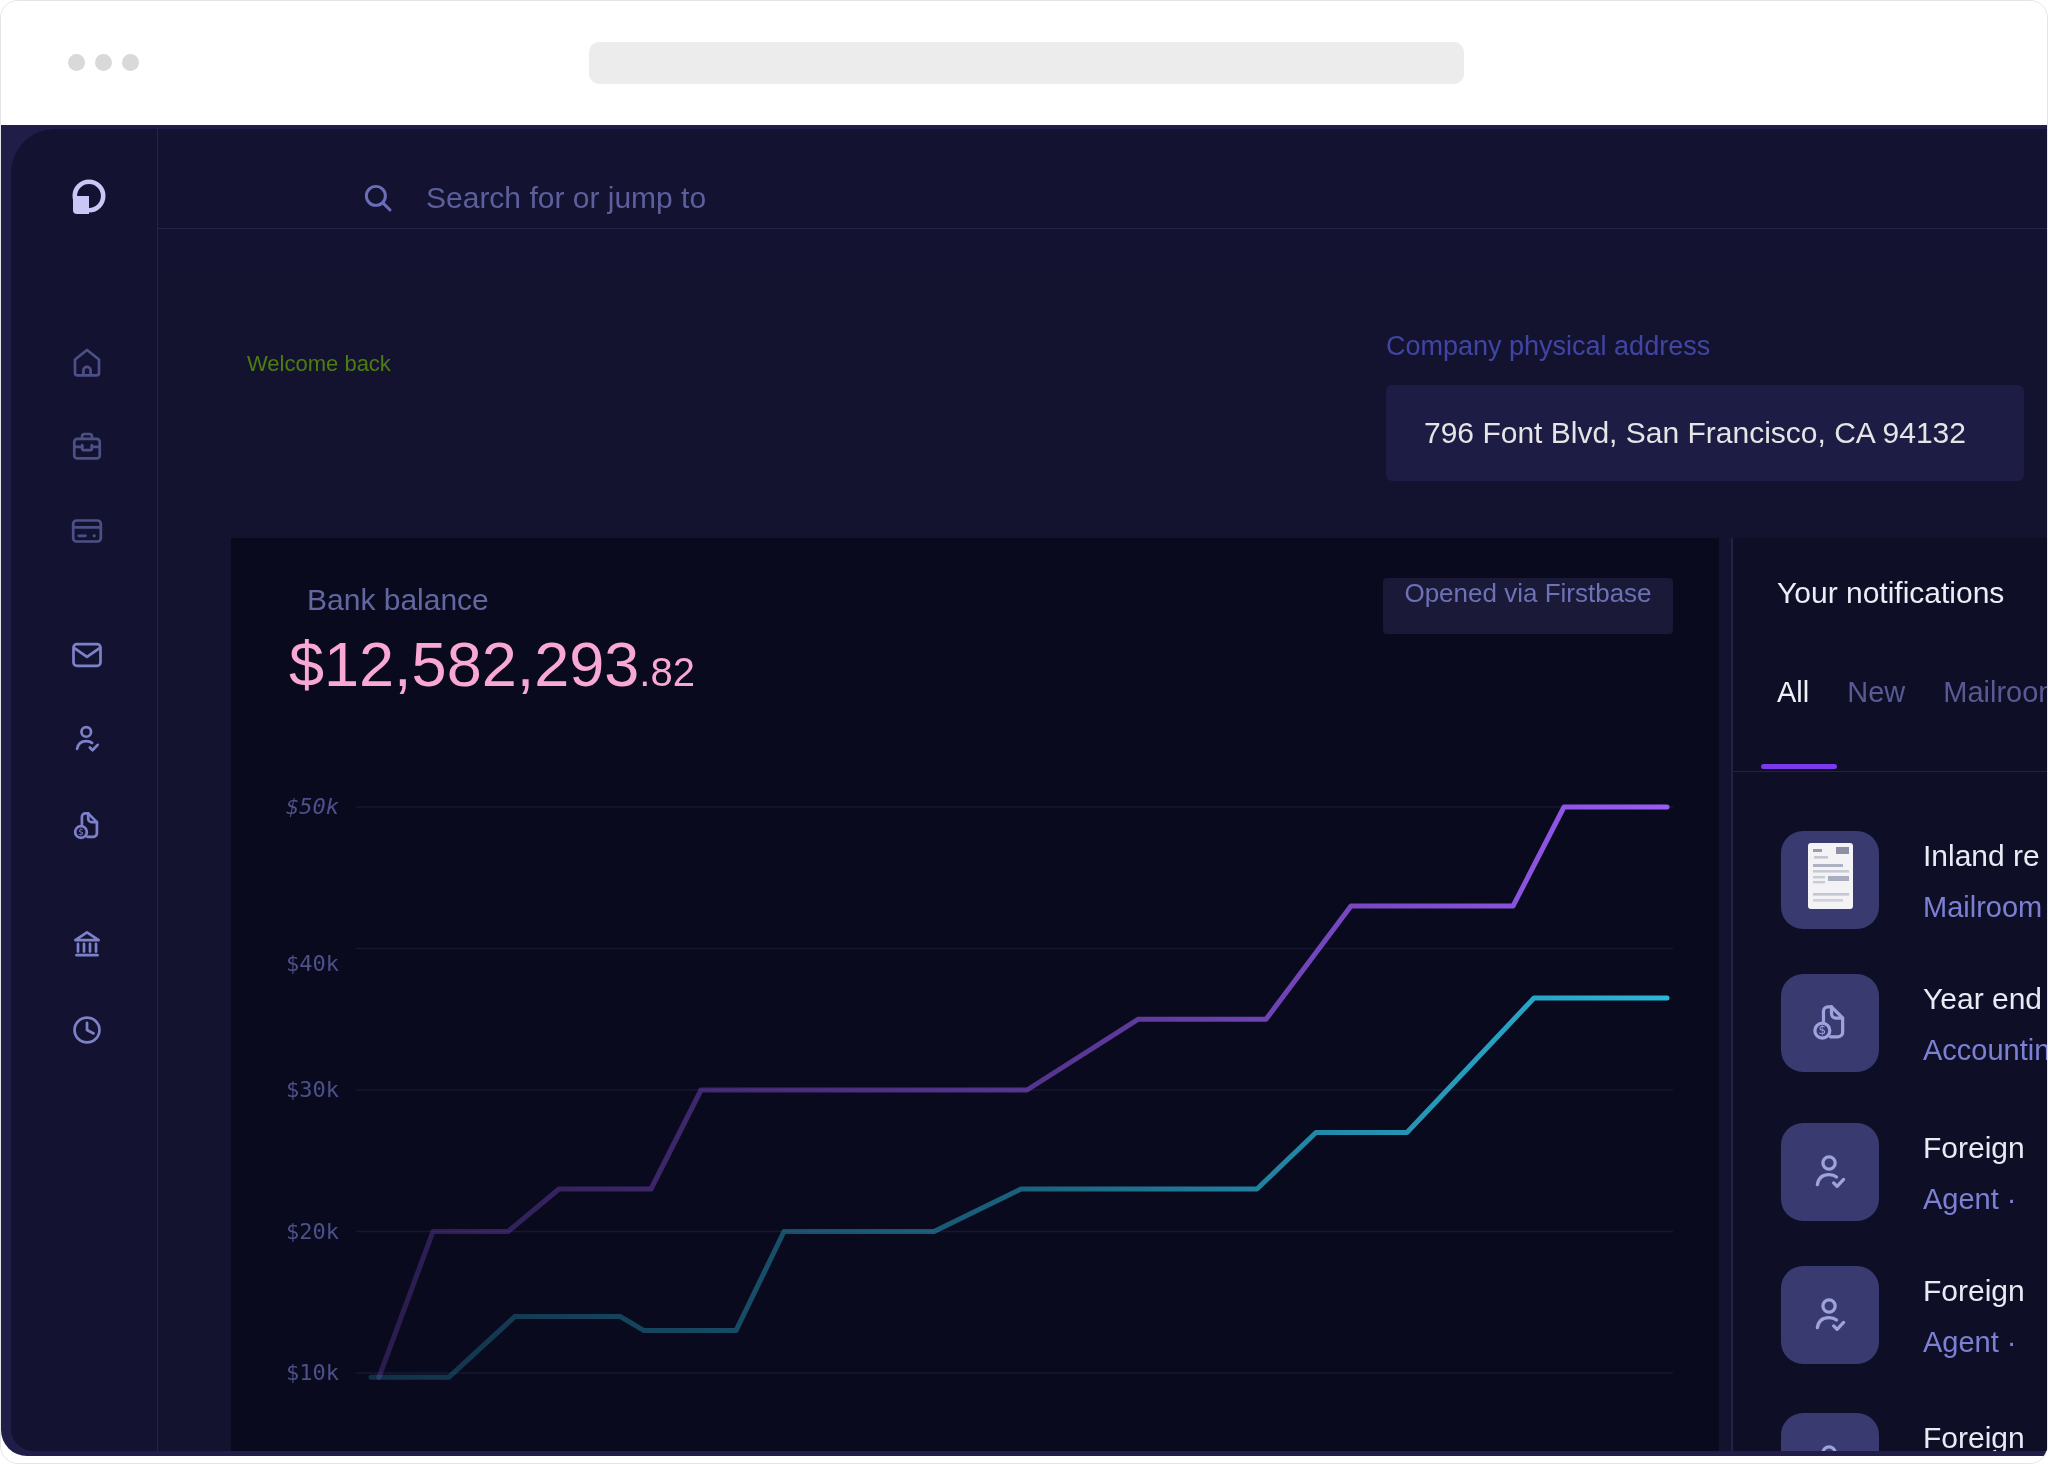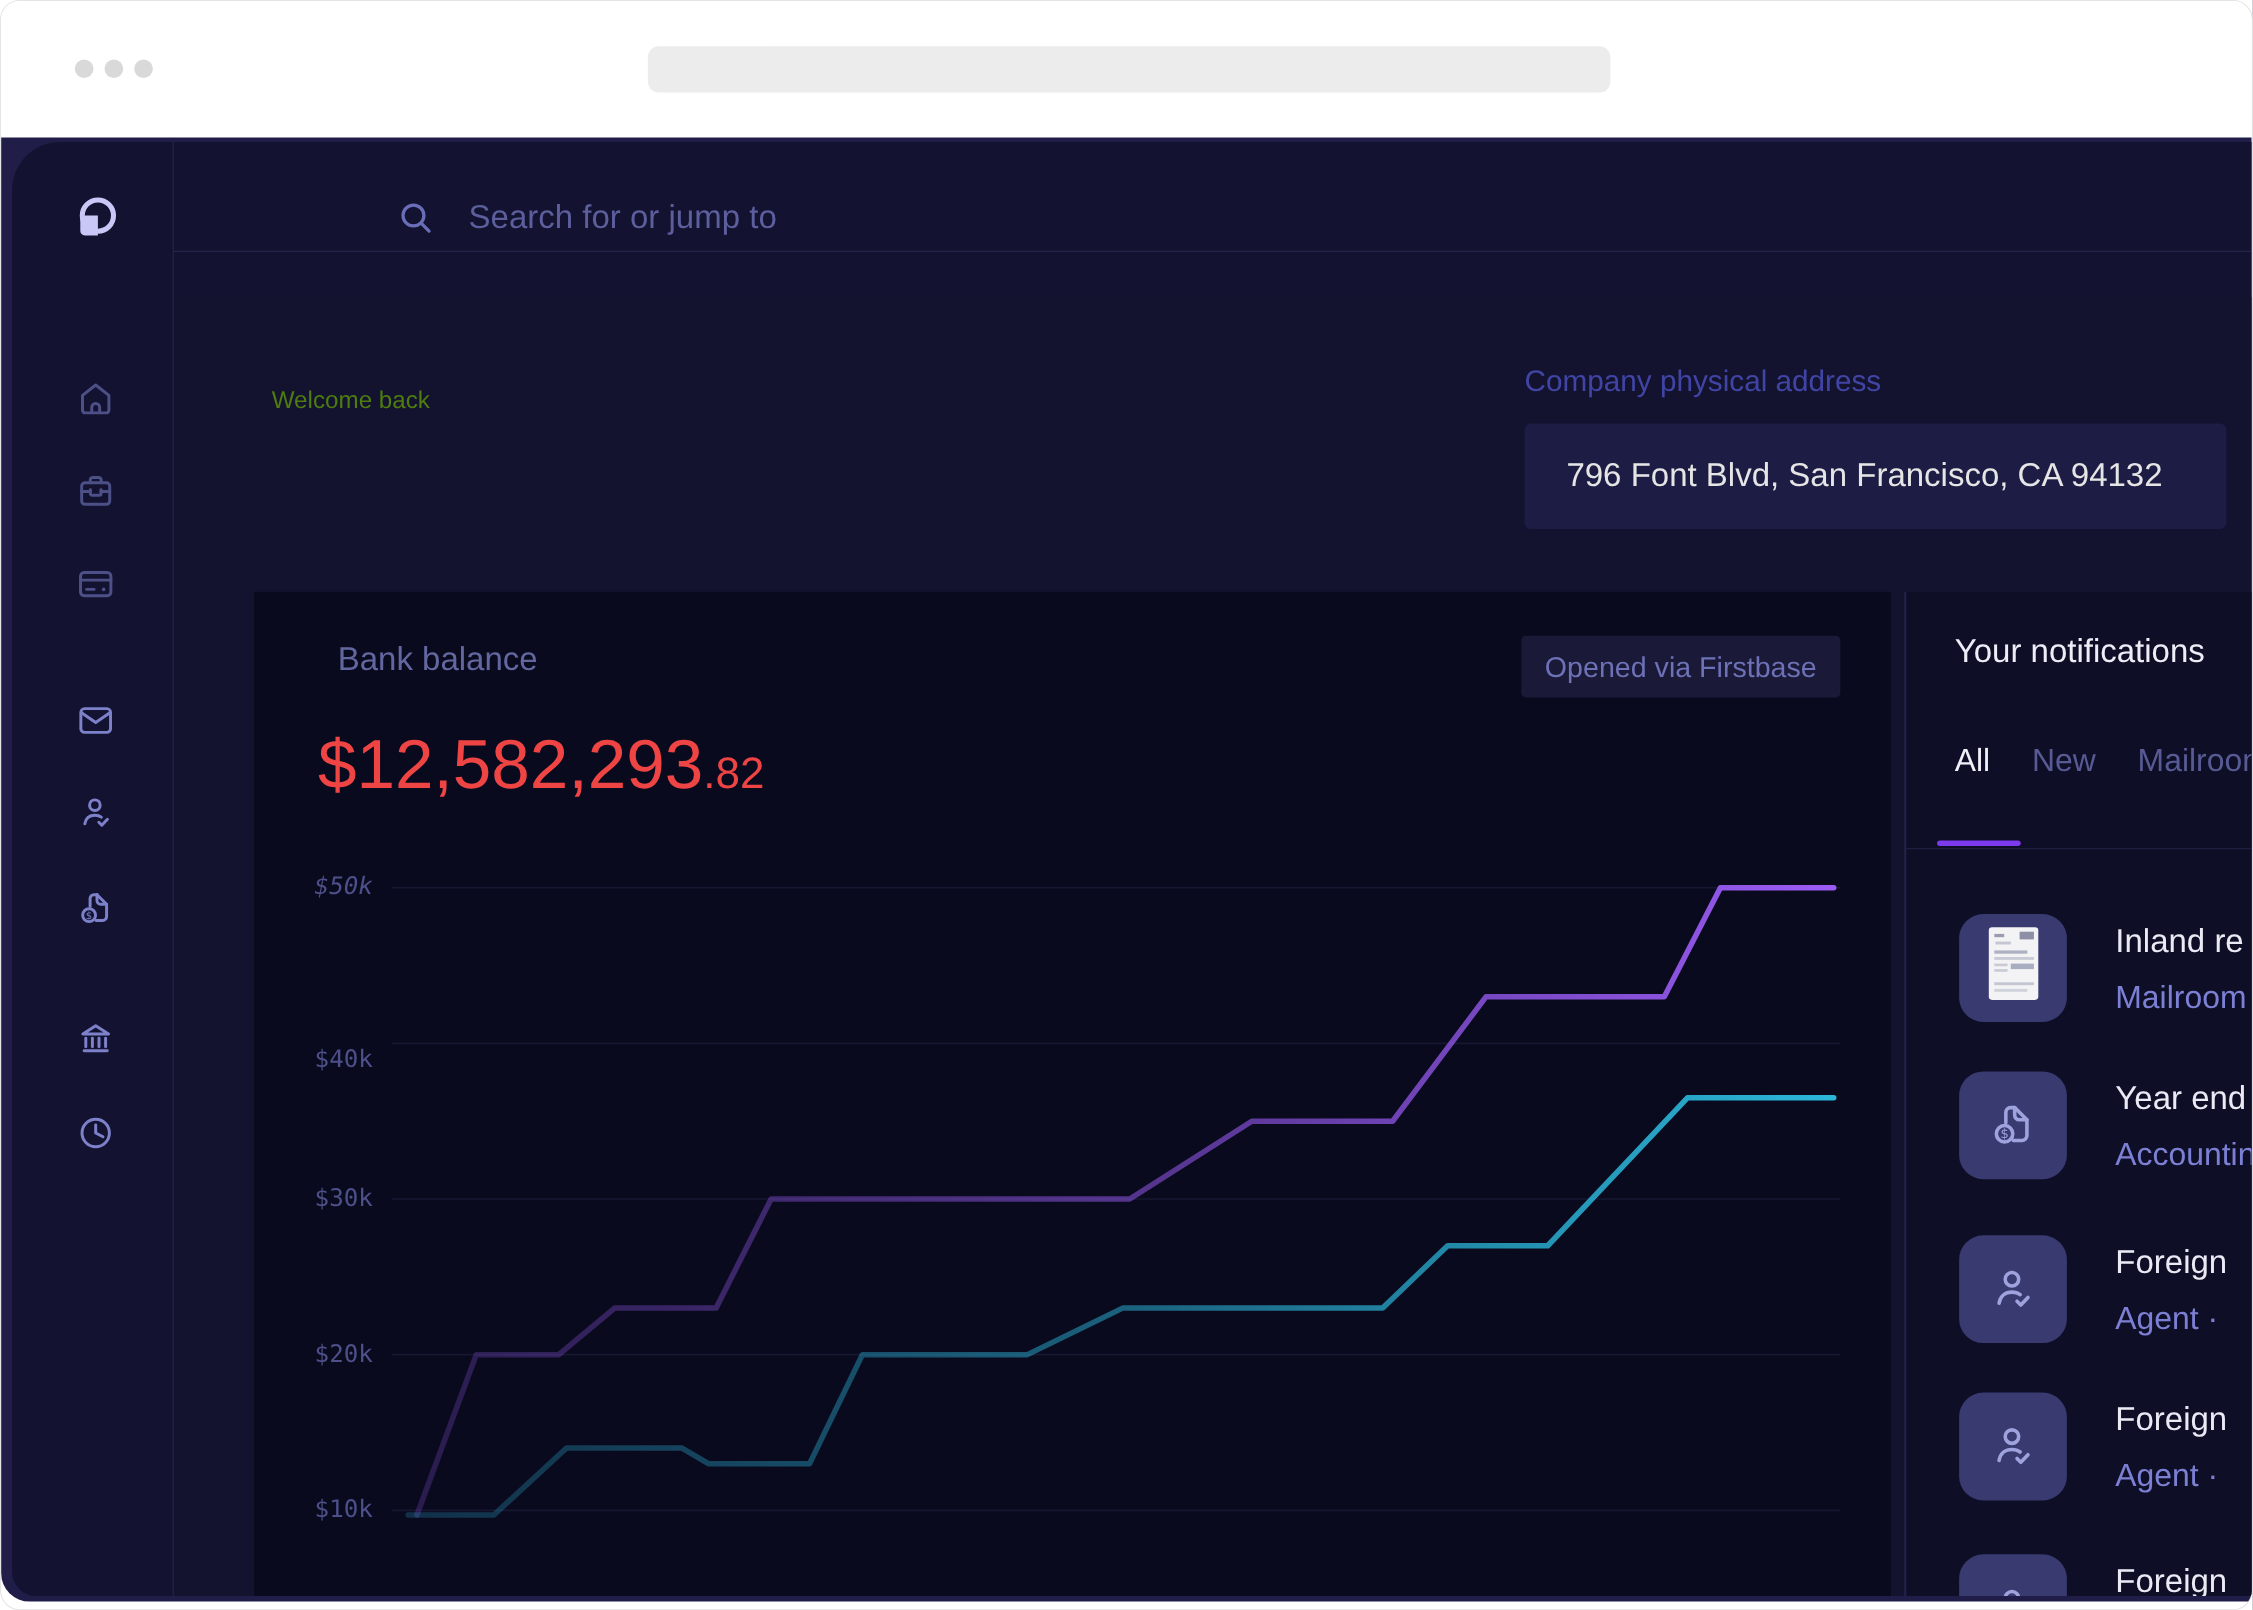--- a/index.html
+++ b/index.html
@@ -32,25 +32,25 @@
 
   .greeting { position:absolute; left:236px; top:222px; font-size:22px; color:#4d7c0f; }
   .company { position:absolute; left:220px; top:262px; font-size:47px; font-weight:500; color:#f3f3f9; letter-spacing:0.5px; }
 
   .addr-label { position:absolute; left:1375px; top:202px; font-size:27px; color:#4045a5; }
   .addr-box { position:absolute; left:1375px; top:256px; width:638px; height:96px; background:#1d1c44; border-radius:6px; }
   .addr-text { position:absolute; left:38px; top:0; height:108px; line-height:96px; font-size:30px; color:#e5e5e5; white-space:nowrap; }
 
   .card { position:absolute; left:220px; top:409px; width:1488px; height:915px; background:#0a0a1f; overflow:hidden; }
   .card-label { position:absolute; left:60px; top:45px; font-size:30px; color:#63679f;margin-left:16px; }
-  .amount { position:absolute; left:58px; top:90px; color:#ef4444; font-weight:500; white-space:nowrap;margin-top:31px; }
+  .amount { position:absolute; left:58px; top:90px; color:#f9a8d4; font-weight:500; white-space:nowrap; }
   .amount .main { font-size:63px; }
   .amount .cents { font-size:40px; }
   .badge { position:absolute; left:1152px; top:40px; width:290px; height:56px; background:#1a1938; border-radius:4px;
-           display:flex; align-items:center; justify-content:center; }
+           display:flex; justify-content:center; }
   .badge span { font-size:26px; color:#6d71b6; }
   .chart-svg { position:absolute; left:0; top:0; }
   .ytick { position:absolute; left:55px; width:62px; text-align:left; font-family:"DejaVu Sans Mono", monospace;
            font-size:22px; color:#4d5089; transform:translateY(-13px); }
 
   .panel { position:absolute; left:1720px; top:409px; width:318px; height:915px; background:#0f0e27;
            border-left:2px solid rgba(130,130,210,0.18); overflow:hidden; }
   .panel-title { position:absolute; left:44px; top:38px; font-size:30px; color:#ecedf6; white-space:nowrap; }
   .tabs { position:absolute; left:44px; top:138px; display:flex; gap:38px; }
   .tab { font-size:29px; color:#575a93; white-space:nowrap; cursor:pointer; }

